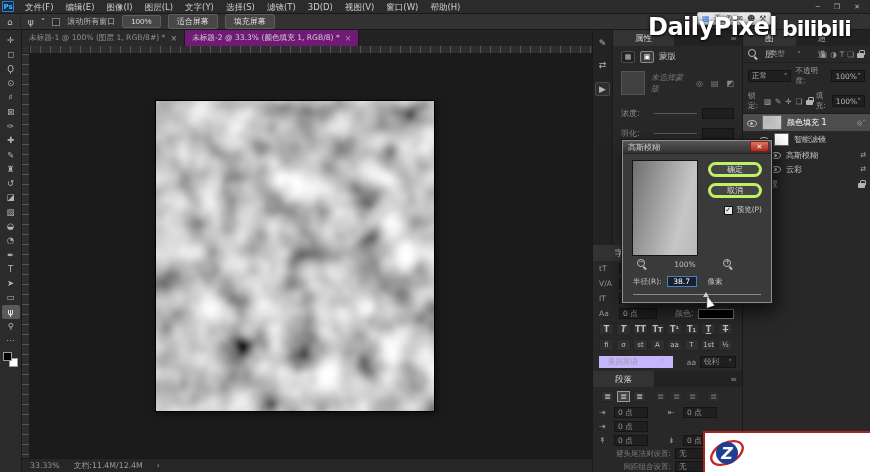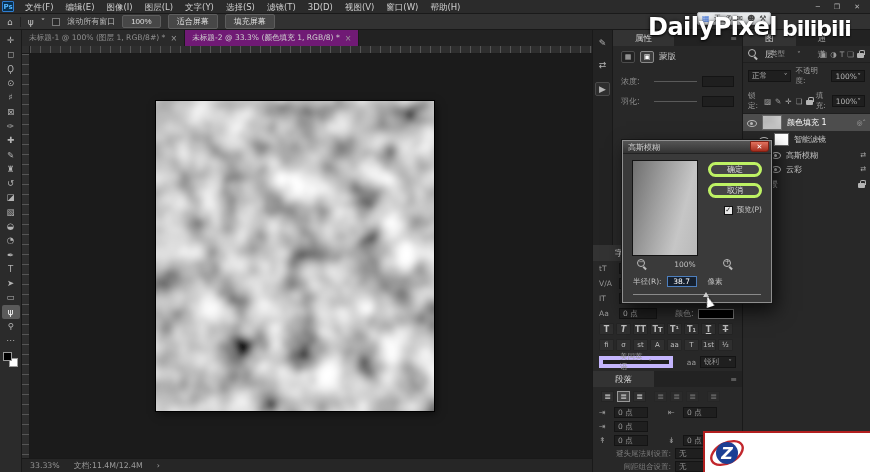--- a/index.html
+++ b/index.html
@@ -67,21 +67,21 @@
   .char-box{width:38px;height:11px;background:#1f1f1f;border:1px solid #141414;color:#aaa;font-size:7.5px;line-height:10px;padding-left:3px}
   .color-label{font-size:8px;color:#9a9a9a;margin-left:14px}
   .color-swatch{width:36px;height:10px;background:#000;border:1px solid #777}
   .tbtn-row{display:flex;gap:2px;padding:2px 6px}
   .tbtn{width:15px;height:12px;display:flex;align-items:center;justify-content:center;font-size:8px;font-weight:bold;color:#c0c0c0;background:#2f2f2f;border:1px solid #242424;border-radius:1px}
   .tbtn-row.styles .tbtn:nth-child(2){font-style:italic}
   .tbtn-row.styles .tbtn:nth-child(7){text-decoration:underline}
   .tbtn-row.styles .tbtn:nth-child(8){text-decoration:line-through}
   .tbtn-row.ligs .tbtn{font-weight:normal;font-size:7px}
   .lang-row{display:flex;align-items:center;gap:4px;padding:3px 6px}
-  .lang-dd{width:74px;height:12px;background:#1f1f1f;border:4px solid #c4b5fd;color:#9a9a9a;font-size:7.5px;display:flex;align-items:center;padding:0 17px;justify-content:space-between}
+  .lang-dd{width:74px;height:12px;background:#1f1f1f;border:6px solid #c4b5fd;color:#9a9a9a;font-size:7.5px;display:flex;align-items:center;padding:0 3px;justify-content:space-between}
   .aa-ic{font-size:7.5px;color:#9a9a9a;margin-left:auto}
   .aa-dd{width:36px;height:12px;background:#1f1f1f;border:1px solid #141414;color:#9a9a9a;font-size:7.5px;display:flex;align-items:center;padding:0 3px;justify-content:space-between}
   .align-row{display:flex;gap:3px;padding:4px 8px 3px}
   .al-btn{width:13px;height:11px;display:flex;align-items:center;justify-content:center;font-size:8px;color:#c5c5c5;background:#2f2f2f;border:1px solid #242424}
   .al-btn.sel{border-color:#999;background:#444}
   .al-btn:nth-child(n+4){opacity:.45}
   .al-btn:nth-child(4),.al-btn:nth-child(7){margin-left:5px}
   .para-row{display:flex;align-items:center;gap:3px;padding:1px 6px;height:14px}
   .para-ic{width:12px;font-size:8px;color:#9a9a9a}
   .para-box{width:34px;height:11px;background:#1f1f1f;border:1px solid #141414;color:#999;font-size:7.5px;line-height:10px;padding-left:3px}
@@ -257,20 +257,27 @@
 <div class="props-col">
   <div class="tabrow">
     <span class="ptab active">属性</span>
     <span class="ptab-menu">≡</span>
   </div>
   <div class="prop-iconrow">
     <span class="mini-ic">▦</span>
     <span class="mini-ic sel">▣</span>
     <span class="prop-masklabel">蒙版</span>
   </div>
+  <div class="maskrow">
+    <span class="maskthumb"></span>
+    <span class="mask-empty">未选择蒙版</span>
+    <span class="mini2">◎</span>
+    <span class="mini2">▤</span>
+    <span class="mini2">◩</span>
+  </div>
   <div class="sliderrow">
     <span class="sl-label">浓度:</span>
     <span class="sl-line"></span>
     <span class="sl-box"></span>
   </div>
   <div class="sliderrow">
     <span class="sl-label">羽化:</span>
     <span class="sl-line"></span>
     <span class="sl-box"></span>
   </div>

